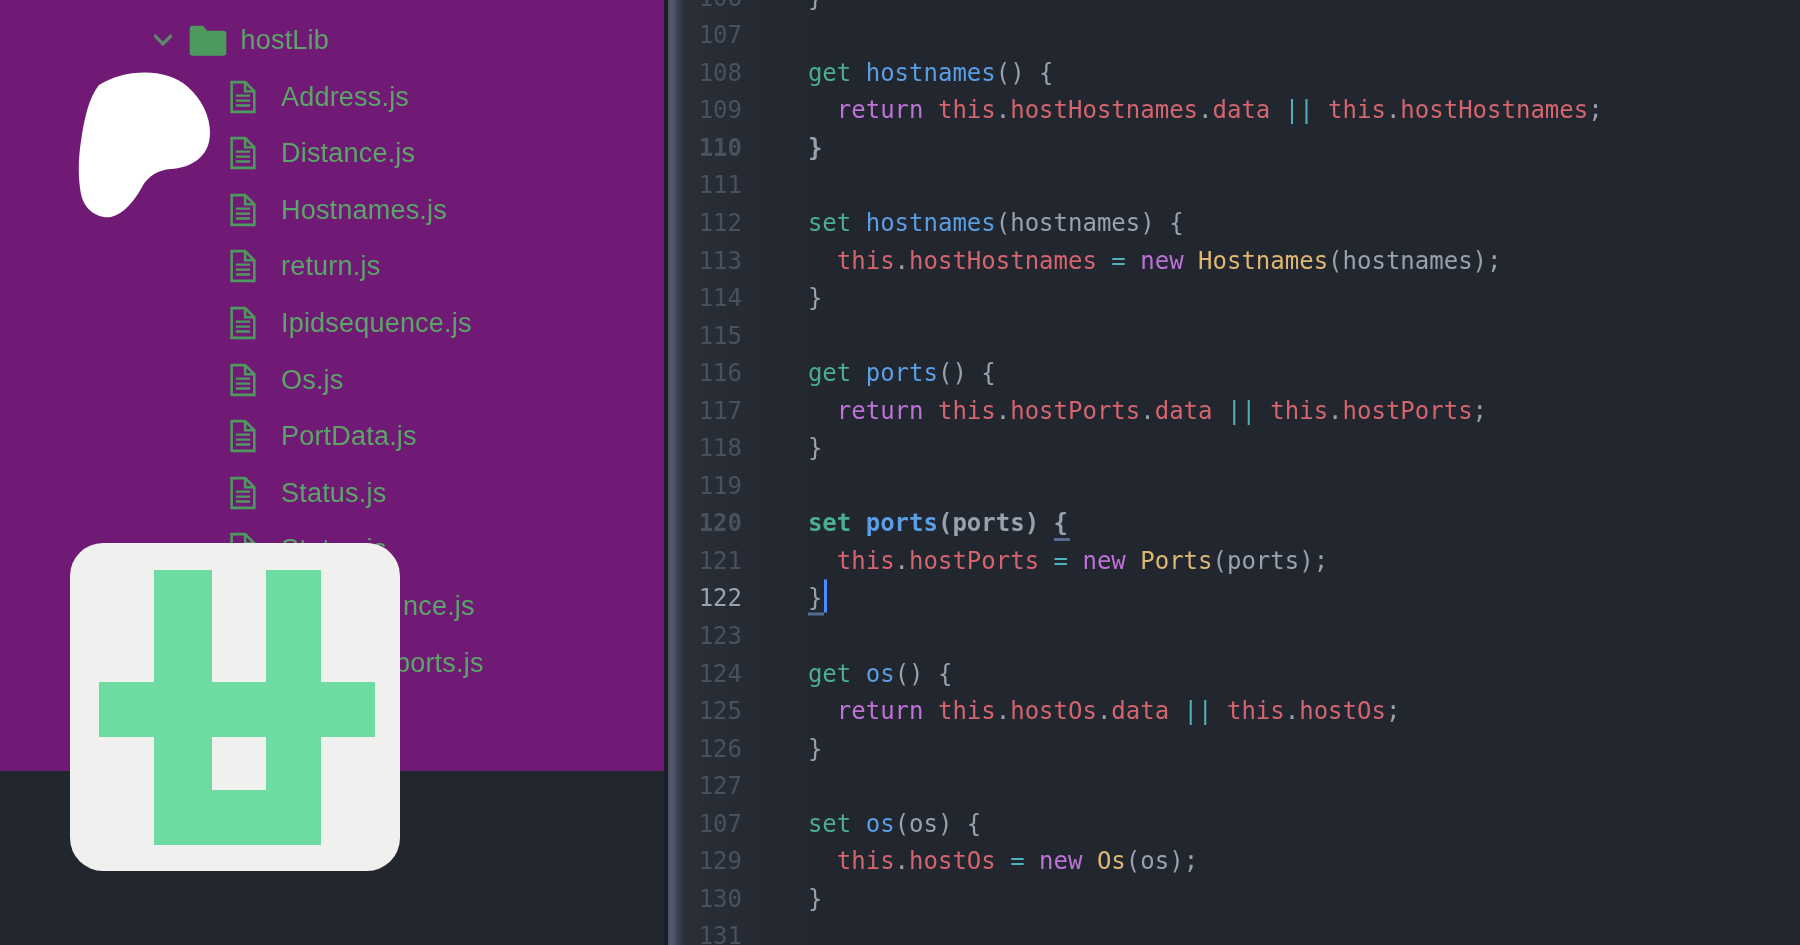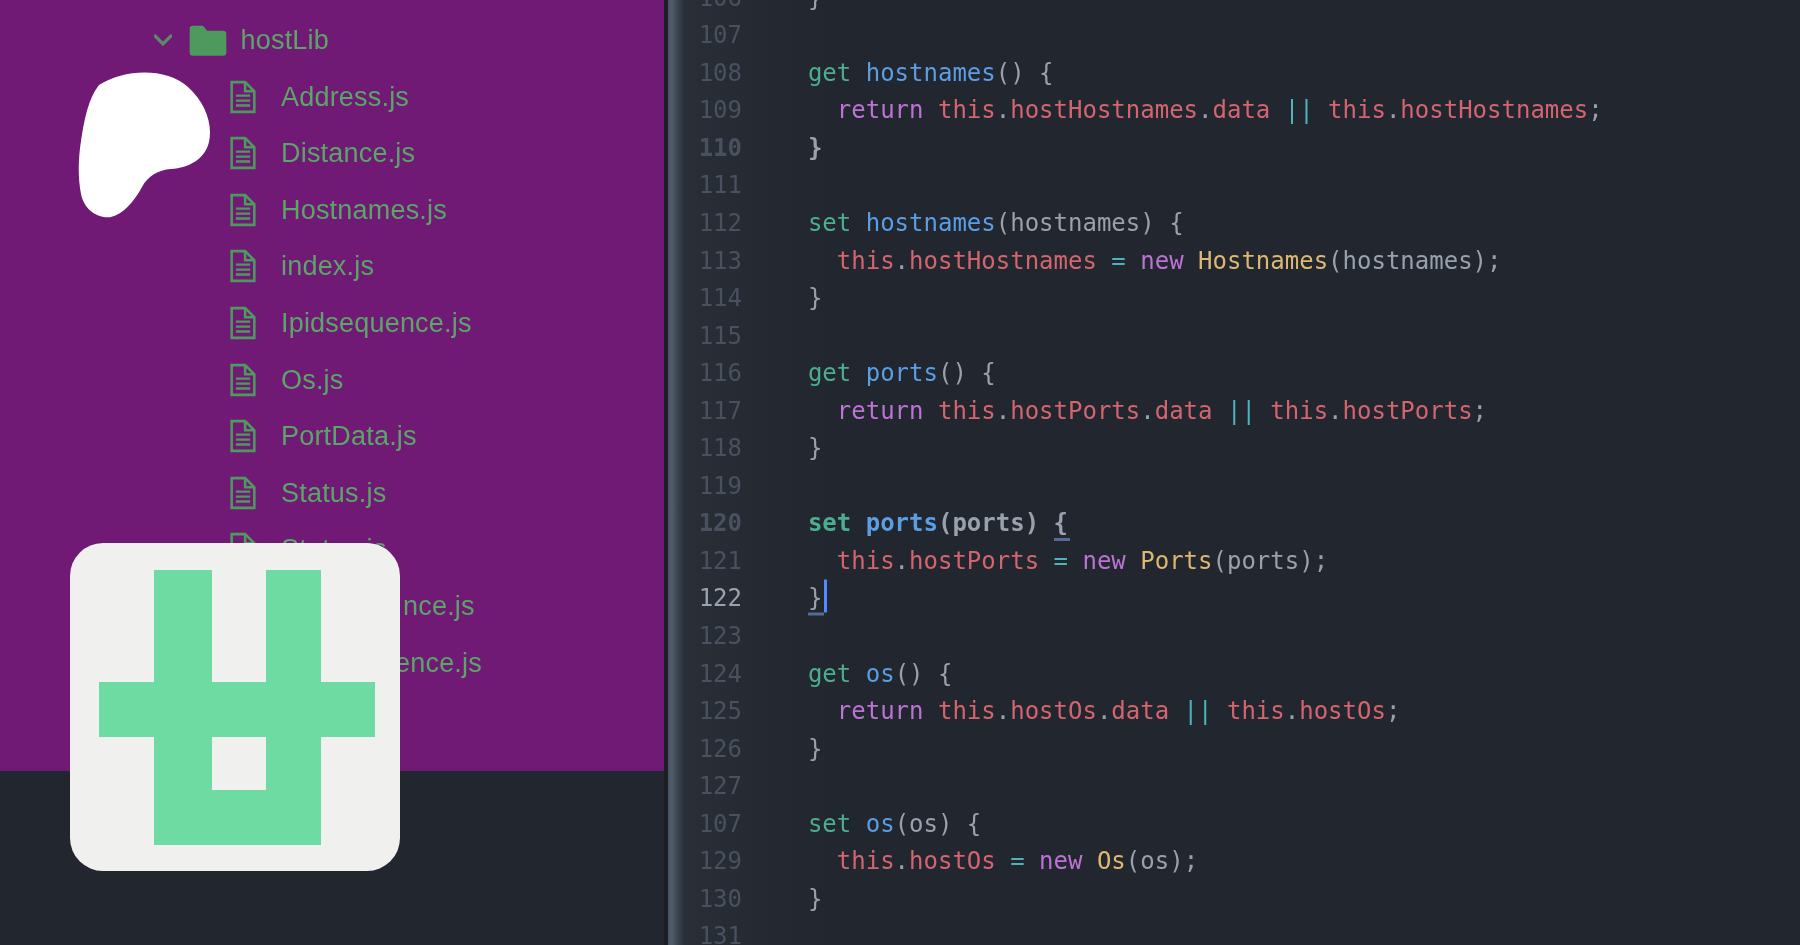--- a/index.html
+++ b/index.html
@@ -87,21 +87,21 @@
           <span class="tree-label" style="left:281px">Hostnames.js</span>
         </div>
         <div class="tree-row" style="top: 240.4px;">
           <span class="tree-ico" style="left:228px"><svg width="30" height="34" viewBox="0 0 20 24">
               <g fill="none" stroke="#4e9a5e" stroke-width="1.8">
                 <path d="M2 1.5 h9.5 L18 8 v14.5 H2 Z"></path>
                 <path d="M11.5 1.5 V8 H18"></path>
                 <path d="M5 11 h10 M5 14.5 h10 M5 18 h10" stroke-width="1.6"></path>
               </g>
             </svg></span>
-          <span class="tree-label" style="left:281px">index.js</span>
+          <span class="tree-label" style="left:281px">return.js</span>
         </div>
         <div class="tree-row" style="top: 297px;">
           <span class="tree-ico" style="left:228px"><svg width="30" height="34" viewBox="0 0 20 24">
               <g fill="none" stroke="#4e9a5e" stroke-width="1.8">
                 <path d="M2 1.5 h9.5 L18 8 v14.5 H2 Z"></path>
                 <path d="M11.5 1.5 V8 H18"></path>
                 <path d="M5 11 h10 M5 14.5 h10 M5 18 h10" stroke-width="1.6"></path>
               </g>
             </svg></span>
           <span class="tree-label" style="left:281px">Ipidsequence.js</span>
@@ -143,21 +143,21 @@
                 <path d="M11.5 1.5 V8 H18"></path>
                 <path d="M5 11 h10 M5 14.5 h10 M5 18 h10" stroke-width="1.6"></path>
               </g>
             </svg></span>
           <span class="tree-label" style="left:281px">Status.js</span>
         </div>
         <div class="tree-row" style="top: 580px;">
           <span class="tree-label" style="left:403px">nce.js</span>
         </div>
         <div class="tree-row" style="top: 636.6px;">
-          <span class="tree-label" style="left:395px">ence.js</span>
+          <span class="tree-label" style="left:395px">ports.js</span>
         </div>
         <div class="tree-row" style="top: 863px; margin-left: 46px;">
           <span class="tree-ico" style="left:187.5px"><svg width="30" height="34" viewBox="0 0 20 24">
               <g fill="none" stroke="#4e9a5e" stroke-width="1.8">
                 <path d="M2 1.5 h9.5 L18 8 v14.5 H2 Z"></path>
                 <path d="M11.5 1.5 V8 H18"></path>
                 <path d="M5 11 h10 M5 14.5 h10 M5 18 h10" stroke-width="1.6"></path>
               </g>
             </svg></span>
           <span class="tree-label sel" style="left:240.5px">Host.js</span>

